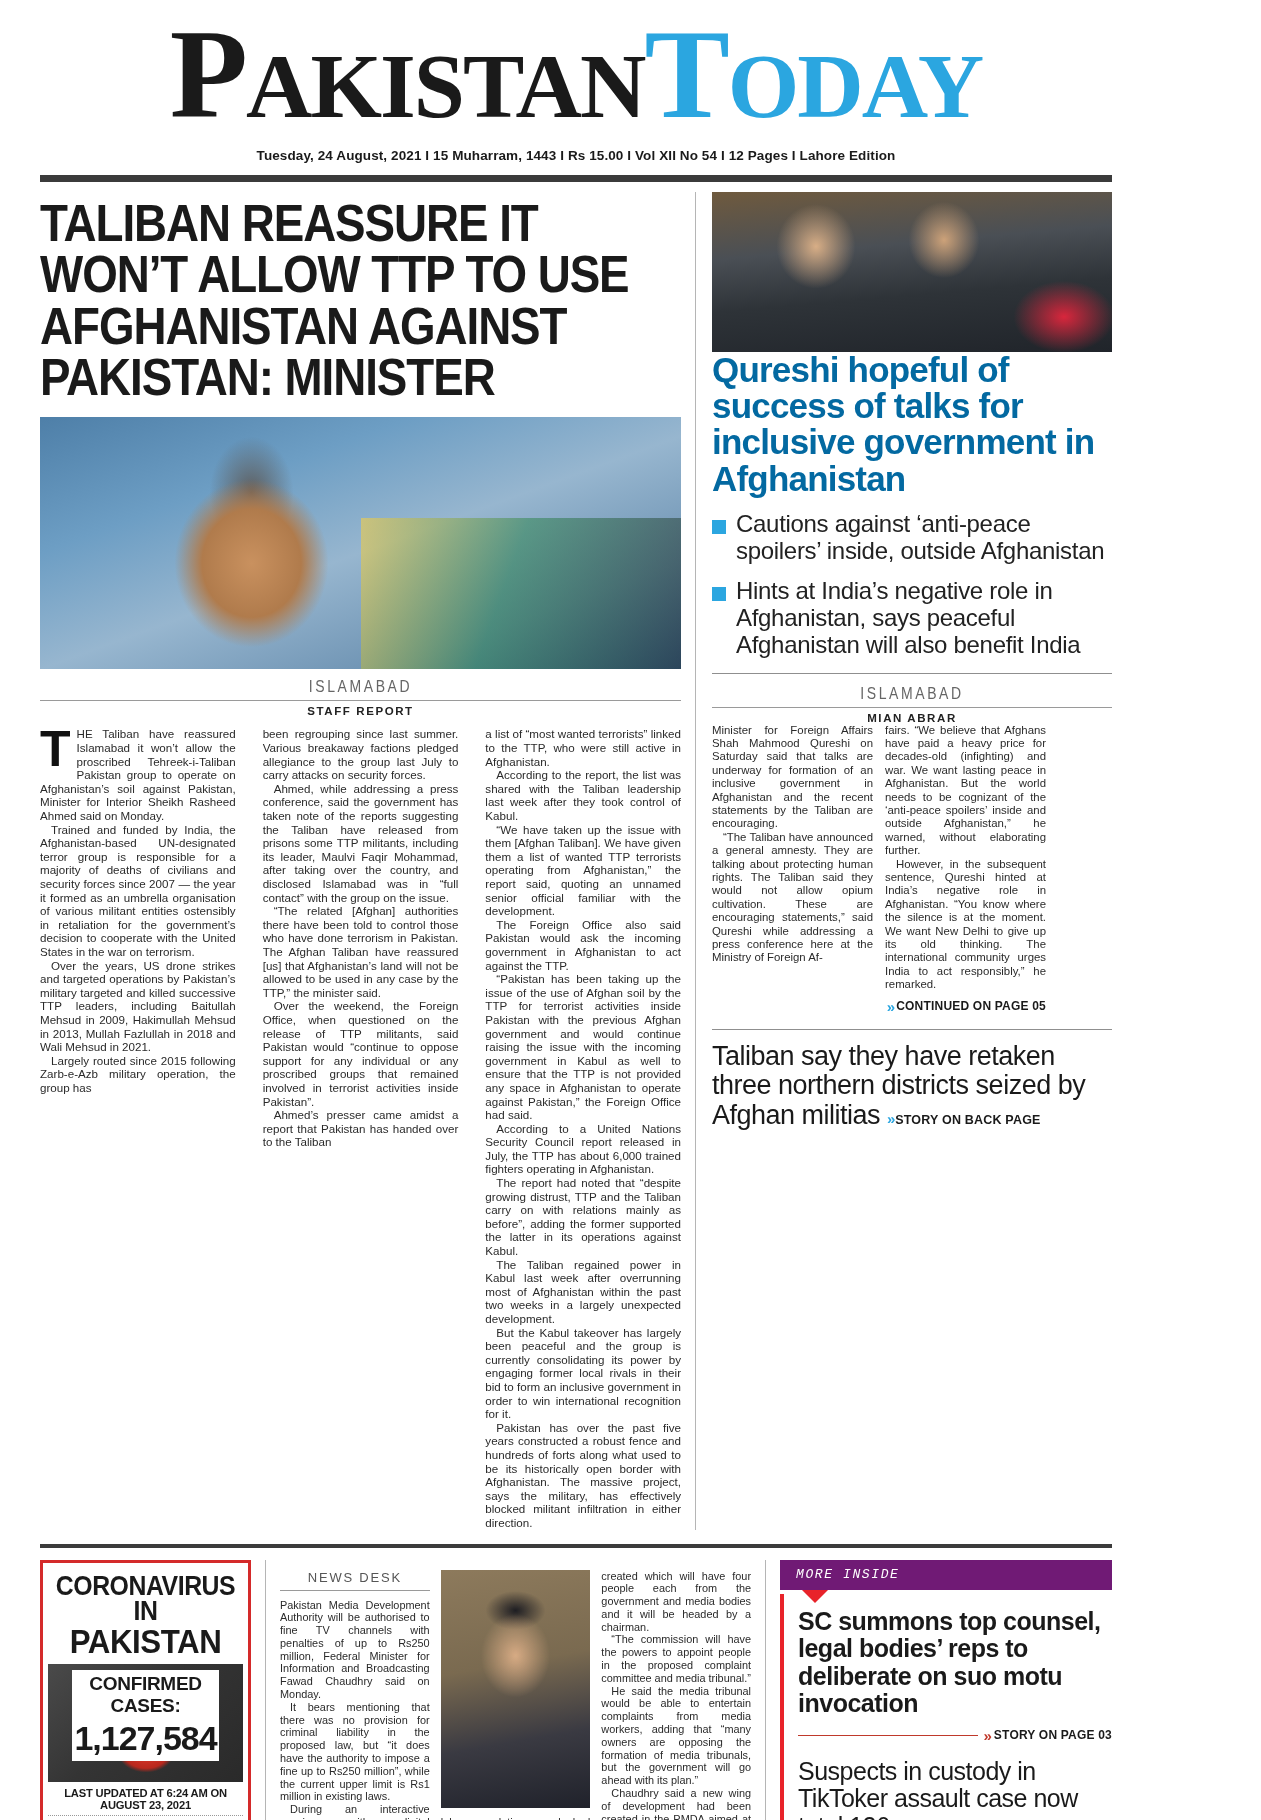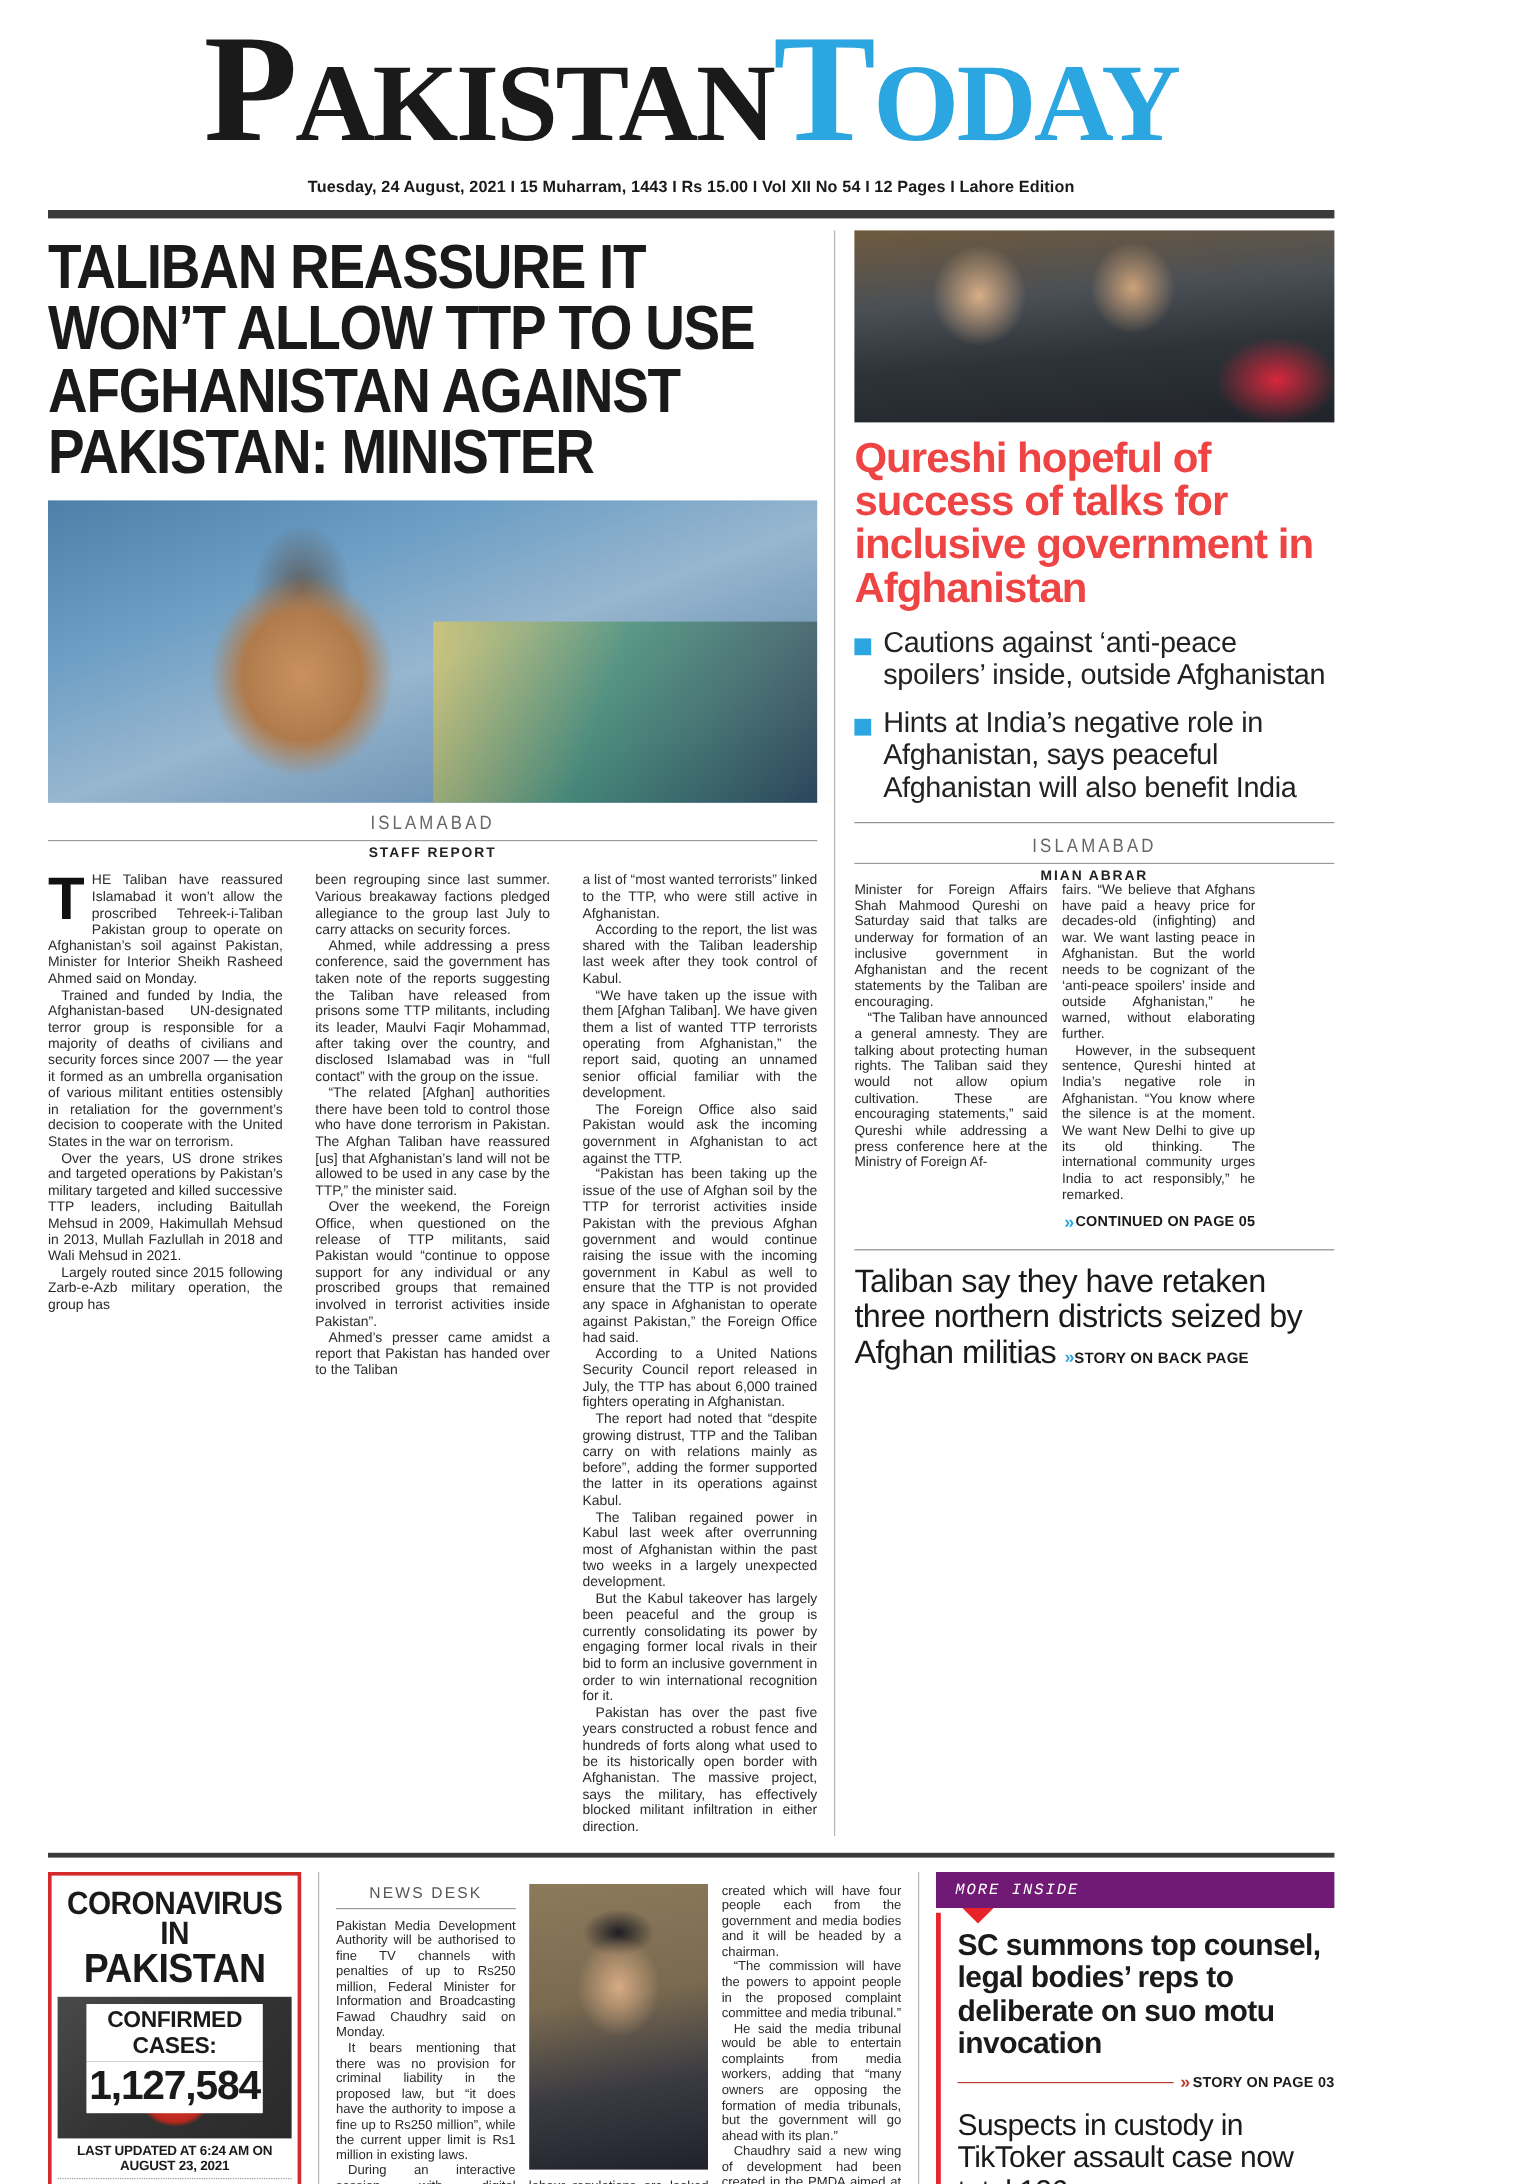--- a/index.html
+++ b/index.html
@@ -97,21 +97,21 @@
   .body-txt p { margin-bottom: 0; text-indent: 11px; }
   .body-txt p.first { text-indent: 0; }
   .dropcap::first-letter {
     float: left; font-size: 50px; line-height: 40px; font-weight: 700;
     padding: 2px 6px 0 0; font-family: "Liberation Sans", sans-serif; color:#111;
   }
 
   
   .rail-hed {
     font-size: 35px; line-height: 1.04; font-weight: 700; letter-spacing: -0.8px;
-    margin-top: 12px; color: #ef4444;
+    color: #0369a1;
   }
   .bullets { margin-top: 14px; }
   .bullet { display: flex; gap: 10px; margin-bottom: 13px; }
   .bsq { width: 14px; height: 14px; background: #2ba6e0; flex: 0 0 14px; margin-top: 9px; }
   .btxt { font-size: 24px; line-height: 1.12; font-weight: 400; letter-spacing: -0.3px; color: #222; }
 
   .rail-rule { height: 1px; background: #8f8f8f; margin: 14px 0 10px; }
   .rail-cols { display: flex; gap: 12px; }
   .rail-col { width: 161px; }
   .rail-txt { font-size: 11.4px; line-height: 13.4px; text-align: justify; color: #2a2a2a; }

